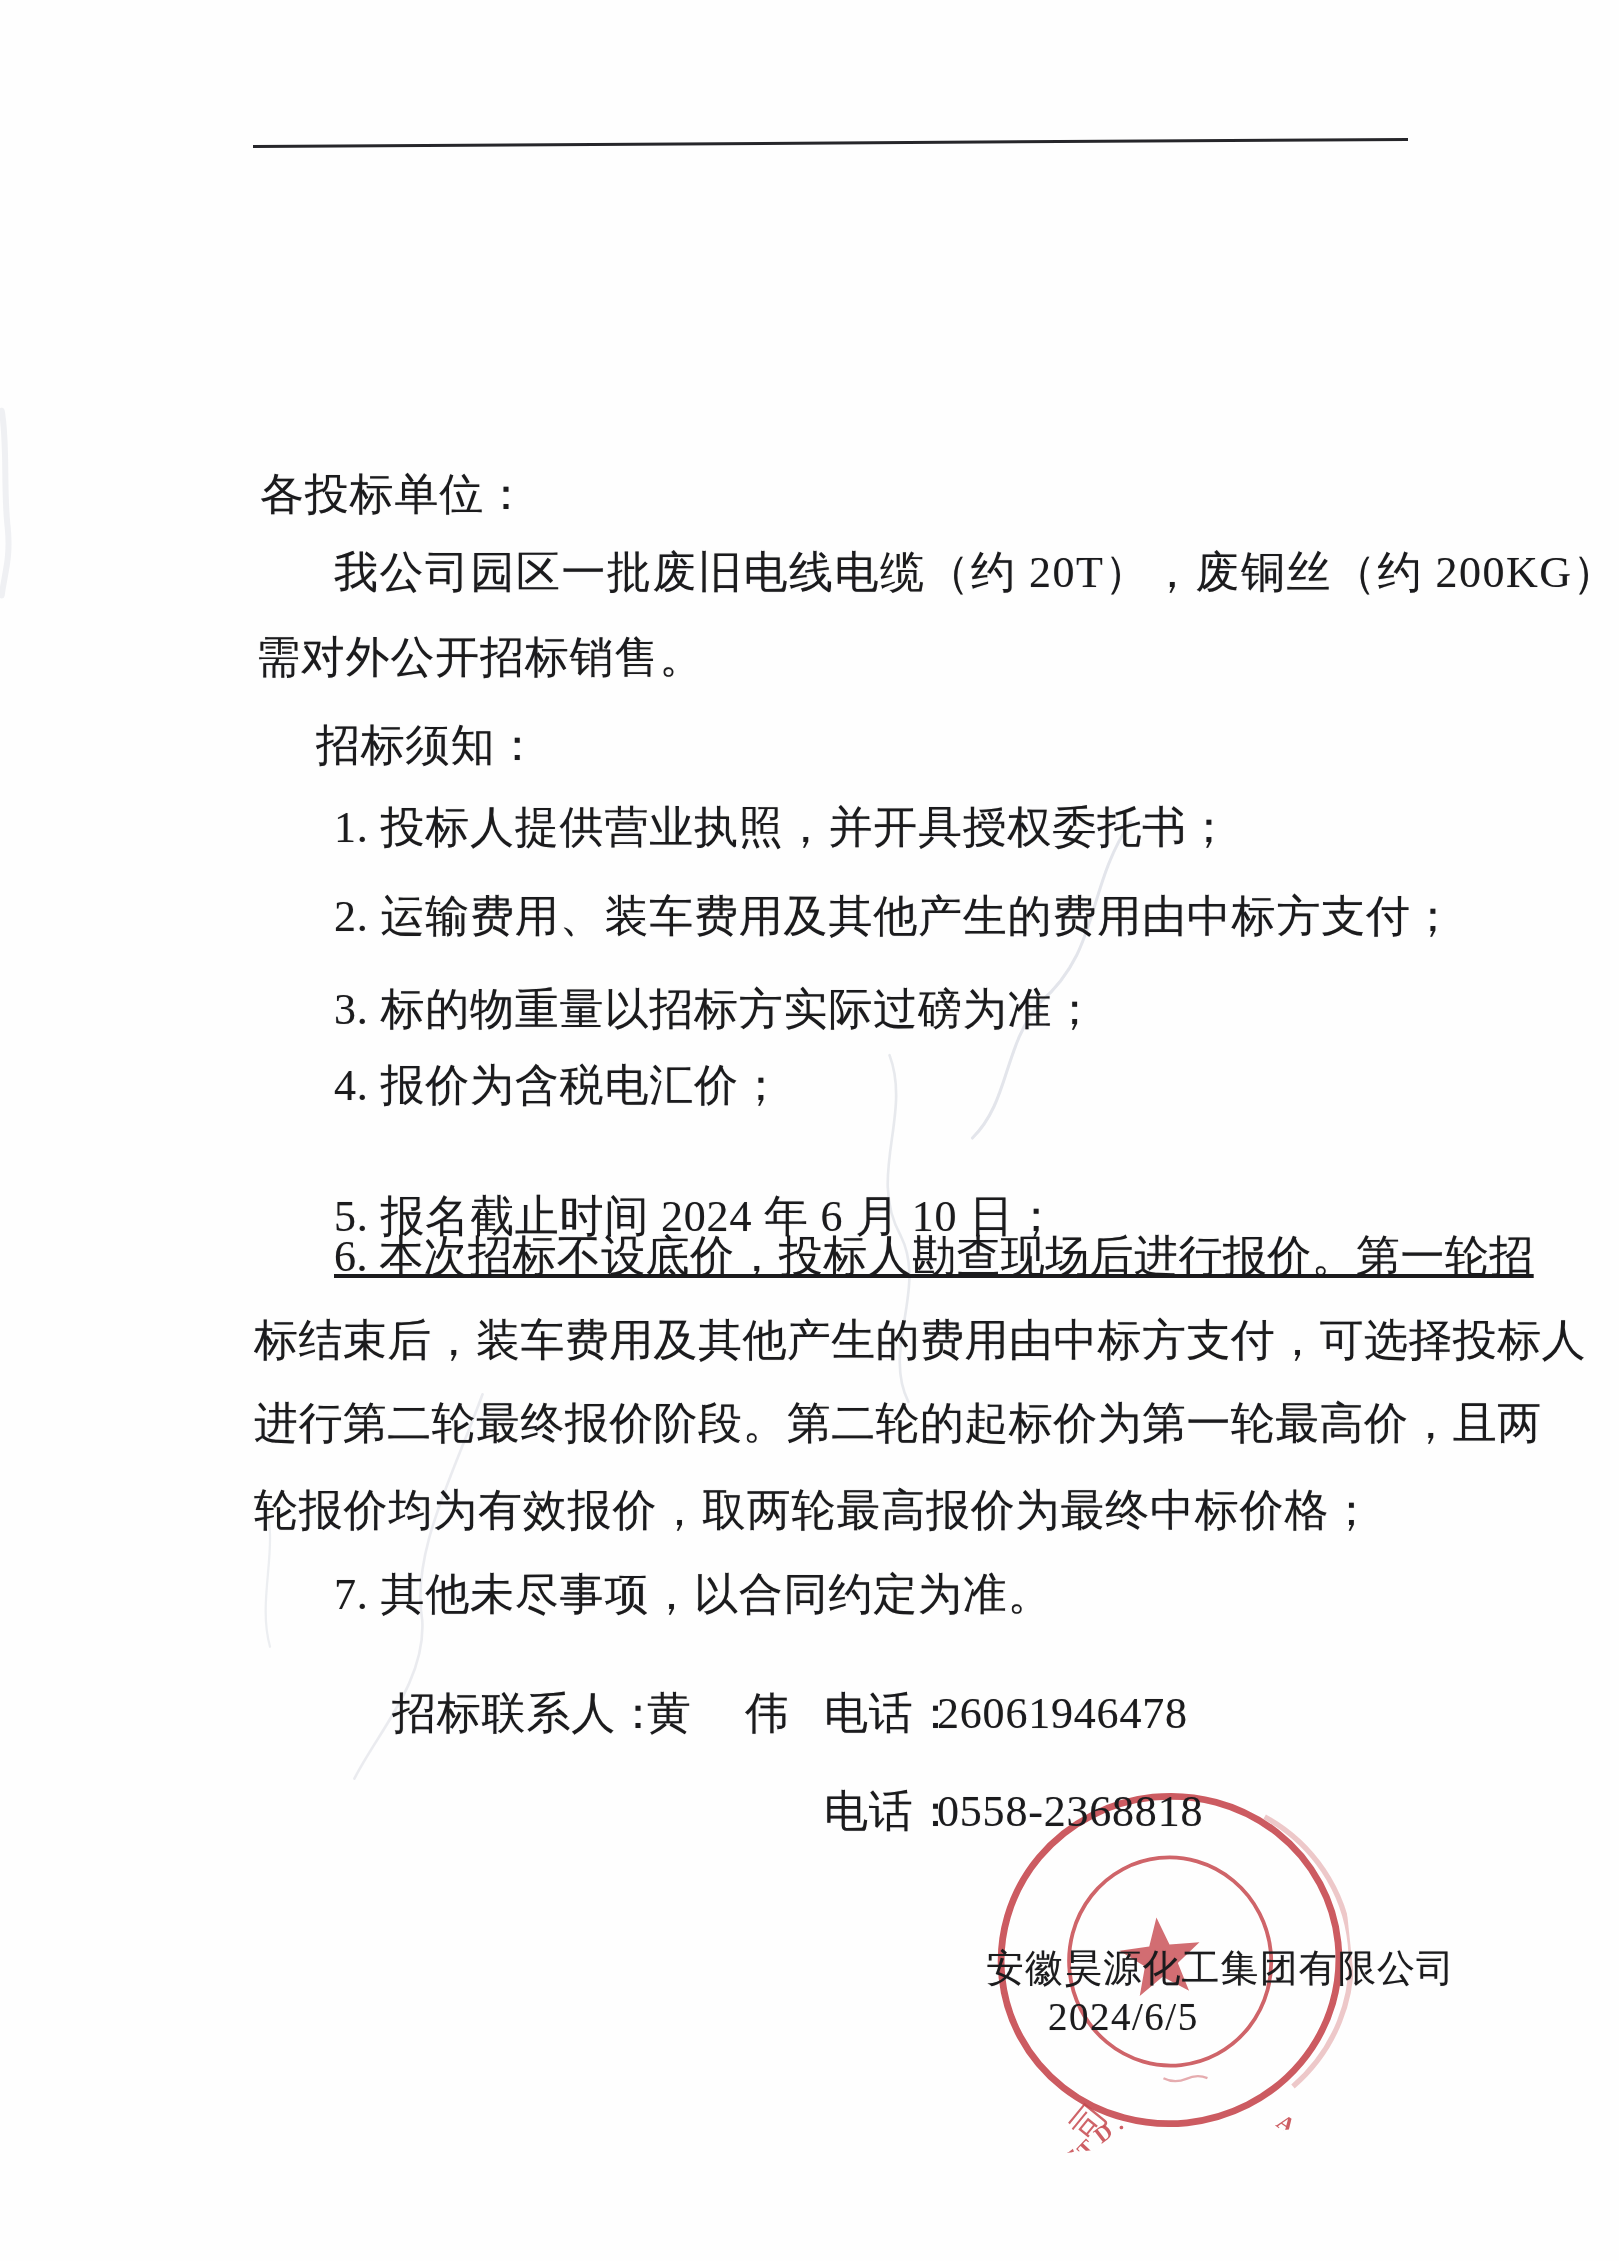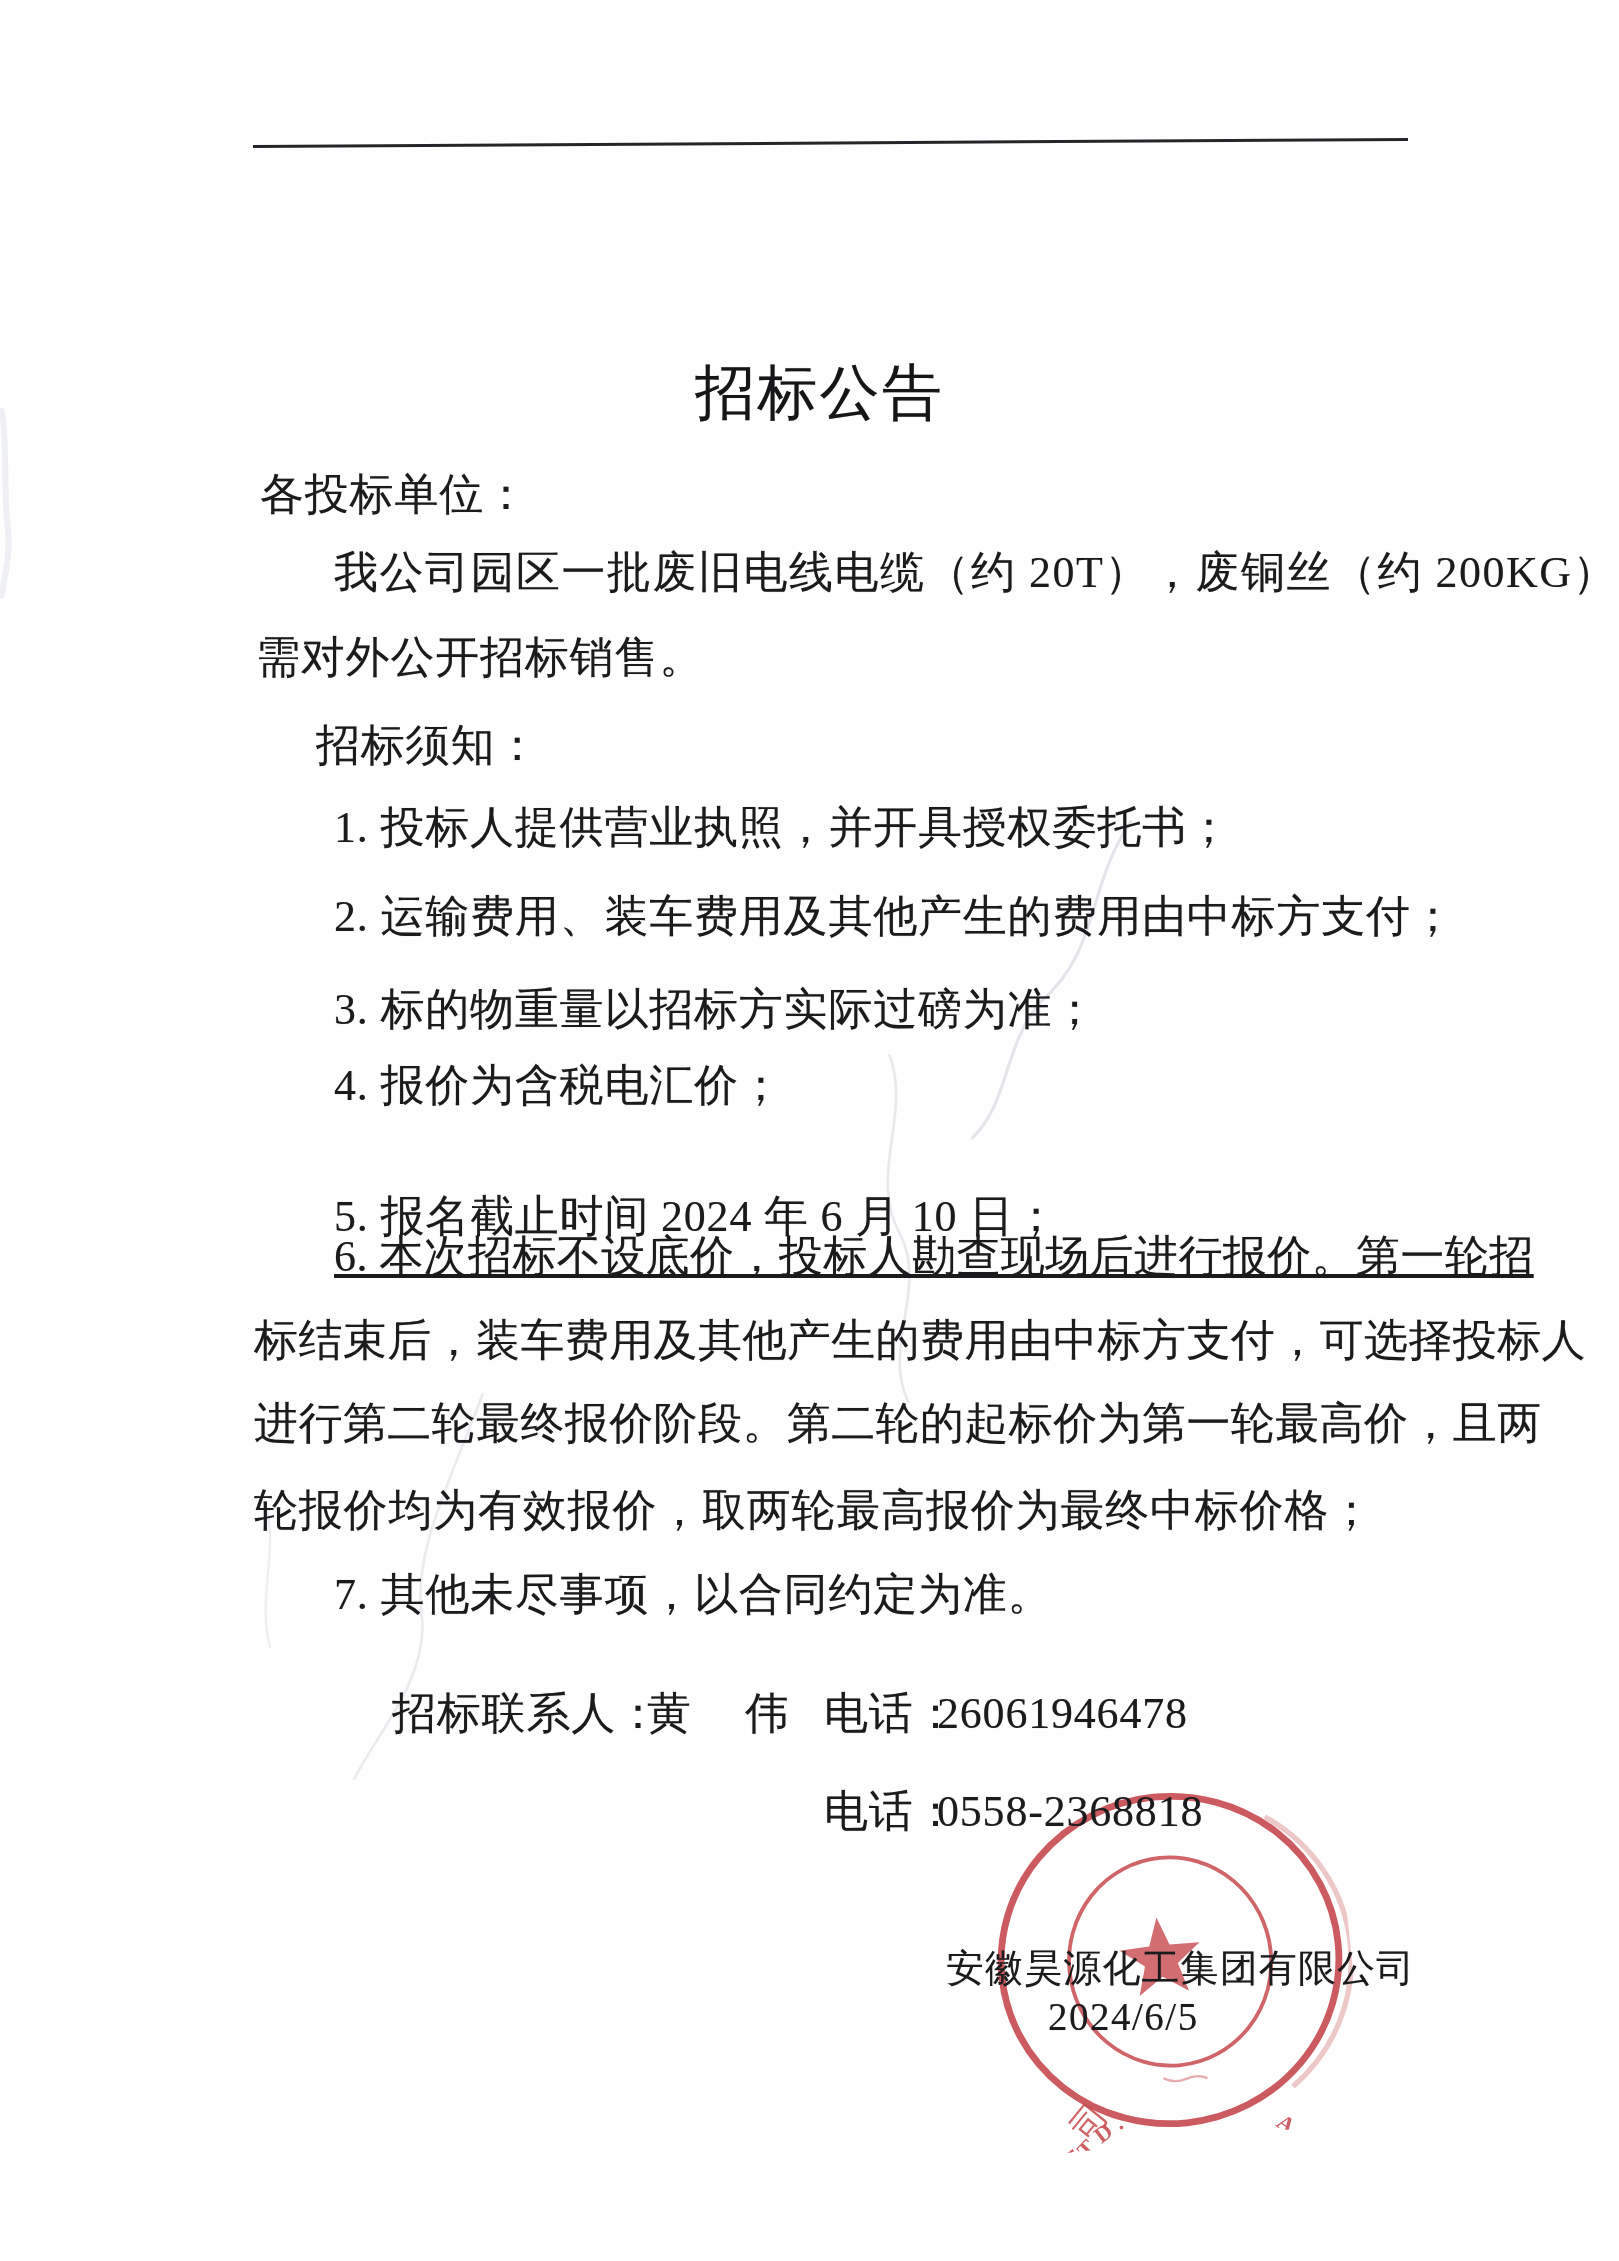--- a/index.html
+++ b/index.html
@@ -61,21 +61,21 @@
     font-weight: bold;
     font-size: 30px;
     letter-spacing: 8.5px;
     word-spacing: 3px;
   }
   .seal-text-cn {
     font-size: 46px;
     letter-spacing: 12px;
     font-weight: 500;
   }
-  .company-line { font-size: 38px; letter-spacing: 1.1px; }
+  .company-line { font-size: 38px; letter-spacing: 1.1px; margin-left: 40px; }
   .date-line { font-size: 39px; letter-spacing: 1.5px; }
 </style>
 </head>
 <body>
 
 <div class="page">
 
   <svg class="ghost-marks" width="1620" height="2261" viewBox="0 0 2149 3000">
     <g fill="none" stroke="#ccd0da" stroke-linecap="round">
       <path d="M1500 1090 C 1440 1180, 1460 1260, 1380 1330 C 1330 1390, 1340 1460, 1290 1510" stroke-width="4" opacity="0.55"></path>
@@ -101,21 +101,20 @@
           <textPath href="#seal-path-en" startOffset="10%">ANHUI HAOYUAN CHEMICAL GROUP CO., LTD.</textPath>
         </text>
         <text class="seal-text-cn" fill="currentColor" opacity="0.85">
           <textPath href="#seal-path-cn" startOffset="33%">昊源化工集团有限公司</textPath>
         </text>
         <path d="M 215 395 q 14 9 30 4 q 15 -5 28 2" fill="none" stroke="currentColor" stroke-width="3" opacity="0.45"></path>
       </g>
     </svg>
   </div>
 
-  <div class="ln title" style="">招标公告</div>
 
   <div class="ln" style="left:260px; top:473px;">各投标单位：</div>
 
   <div class="ln ls2" style="left:334px; top:551px;">我公司园区一批废旧电线电缆（约 20T），废铜丝（约 200KG）</div>
   <div class="ln" style="left:256px; top:636px;">需对外公开招标销售。</div>
 
   <div class="ln" style="left:316px; top:724px;">招标须知：</div>
 
   <div class="ln" style="left:334px; top:806px;">1. 投标人提供营业执照，并开具授权委托书；</div>
   <div class="ln" style="left:334px; top:895px;">2. 运输费用、装车费用及其他产生的费用由中标方支付；</div>

